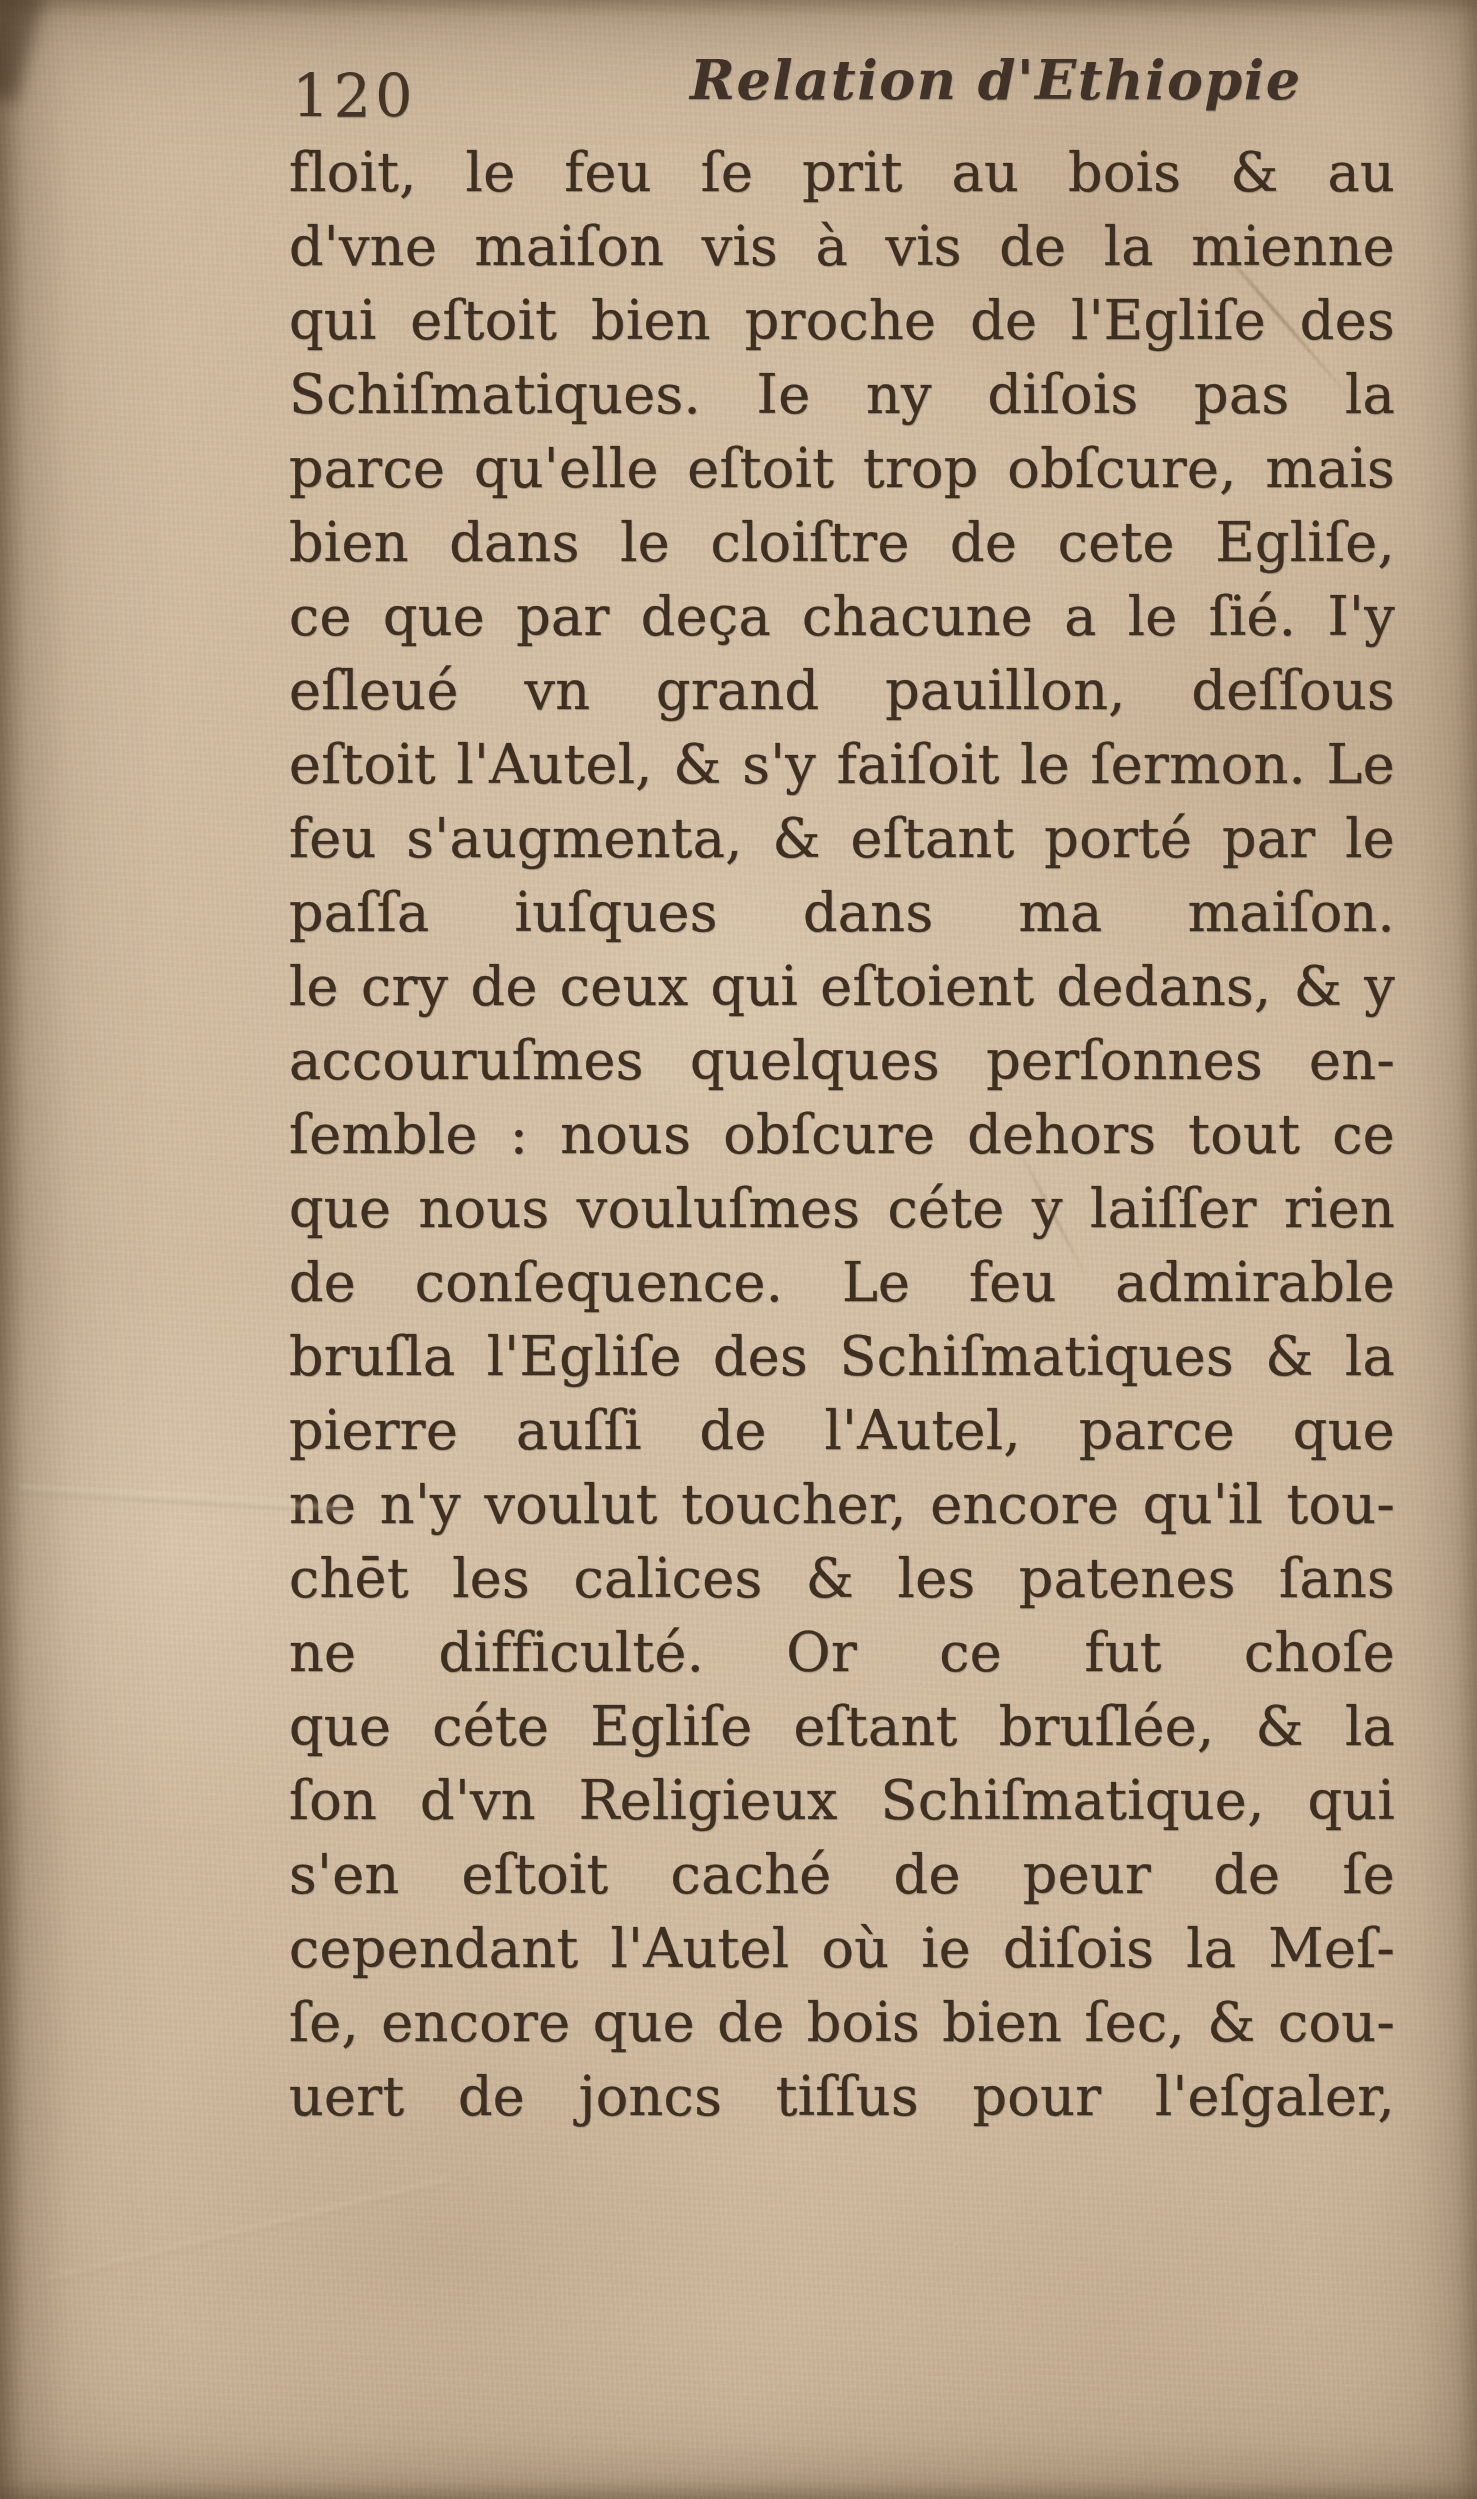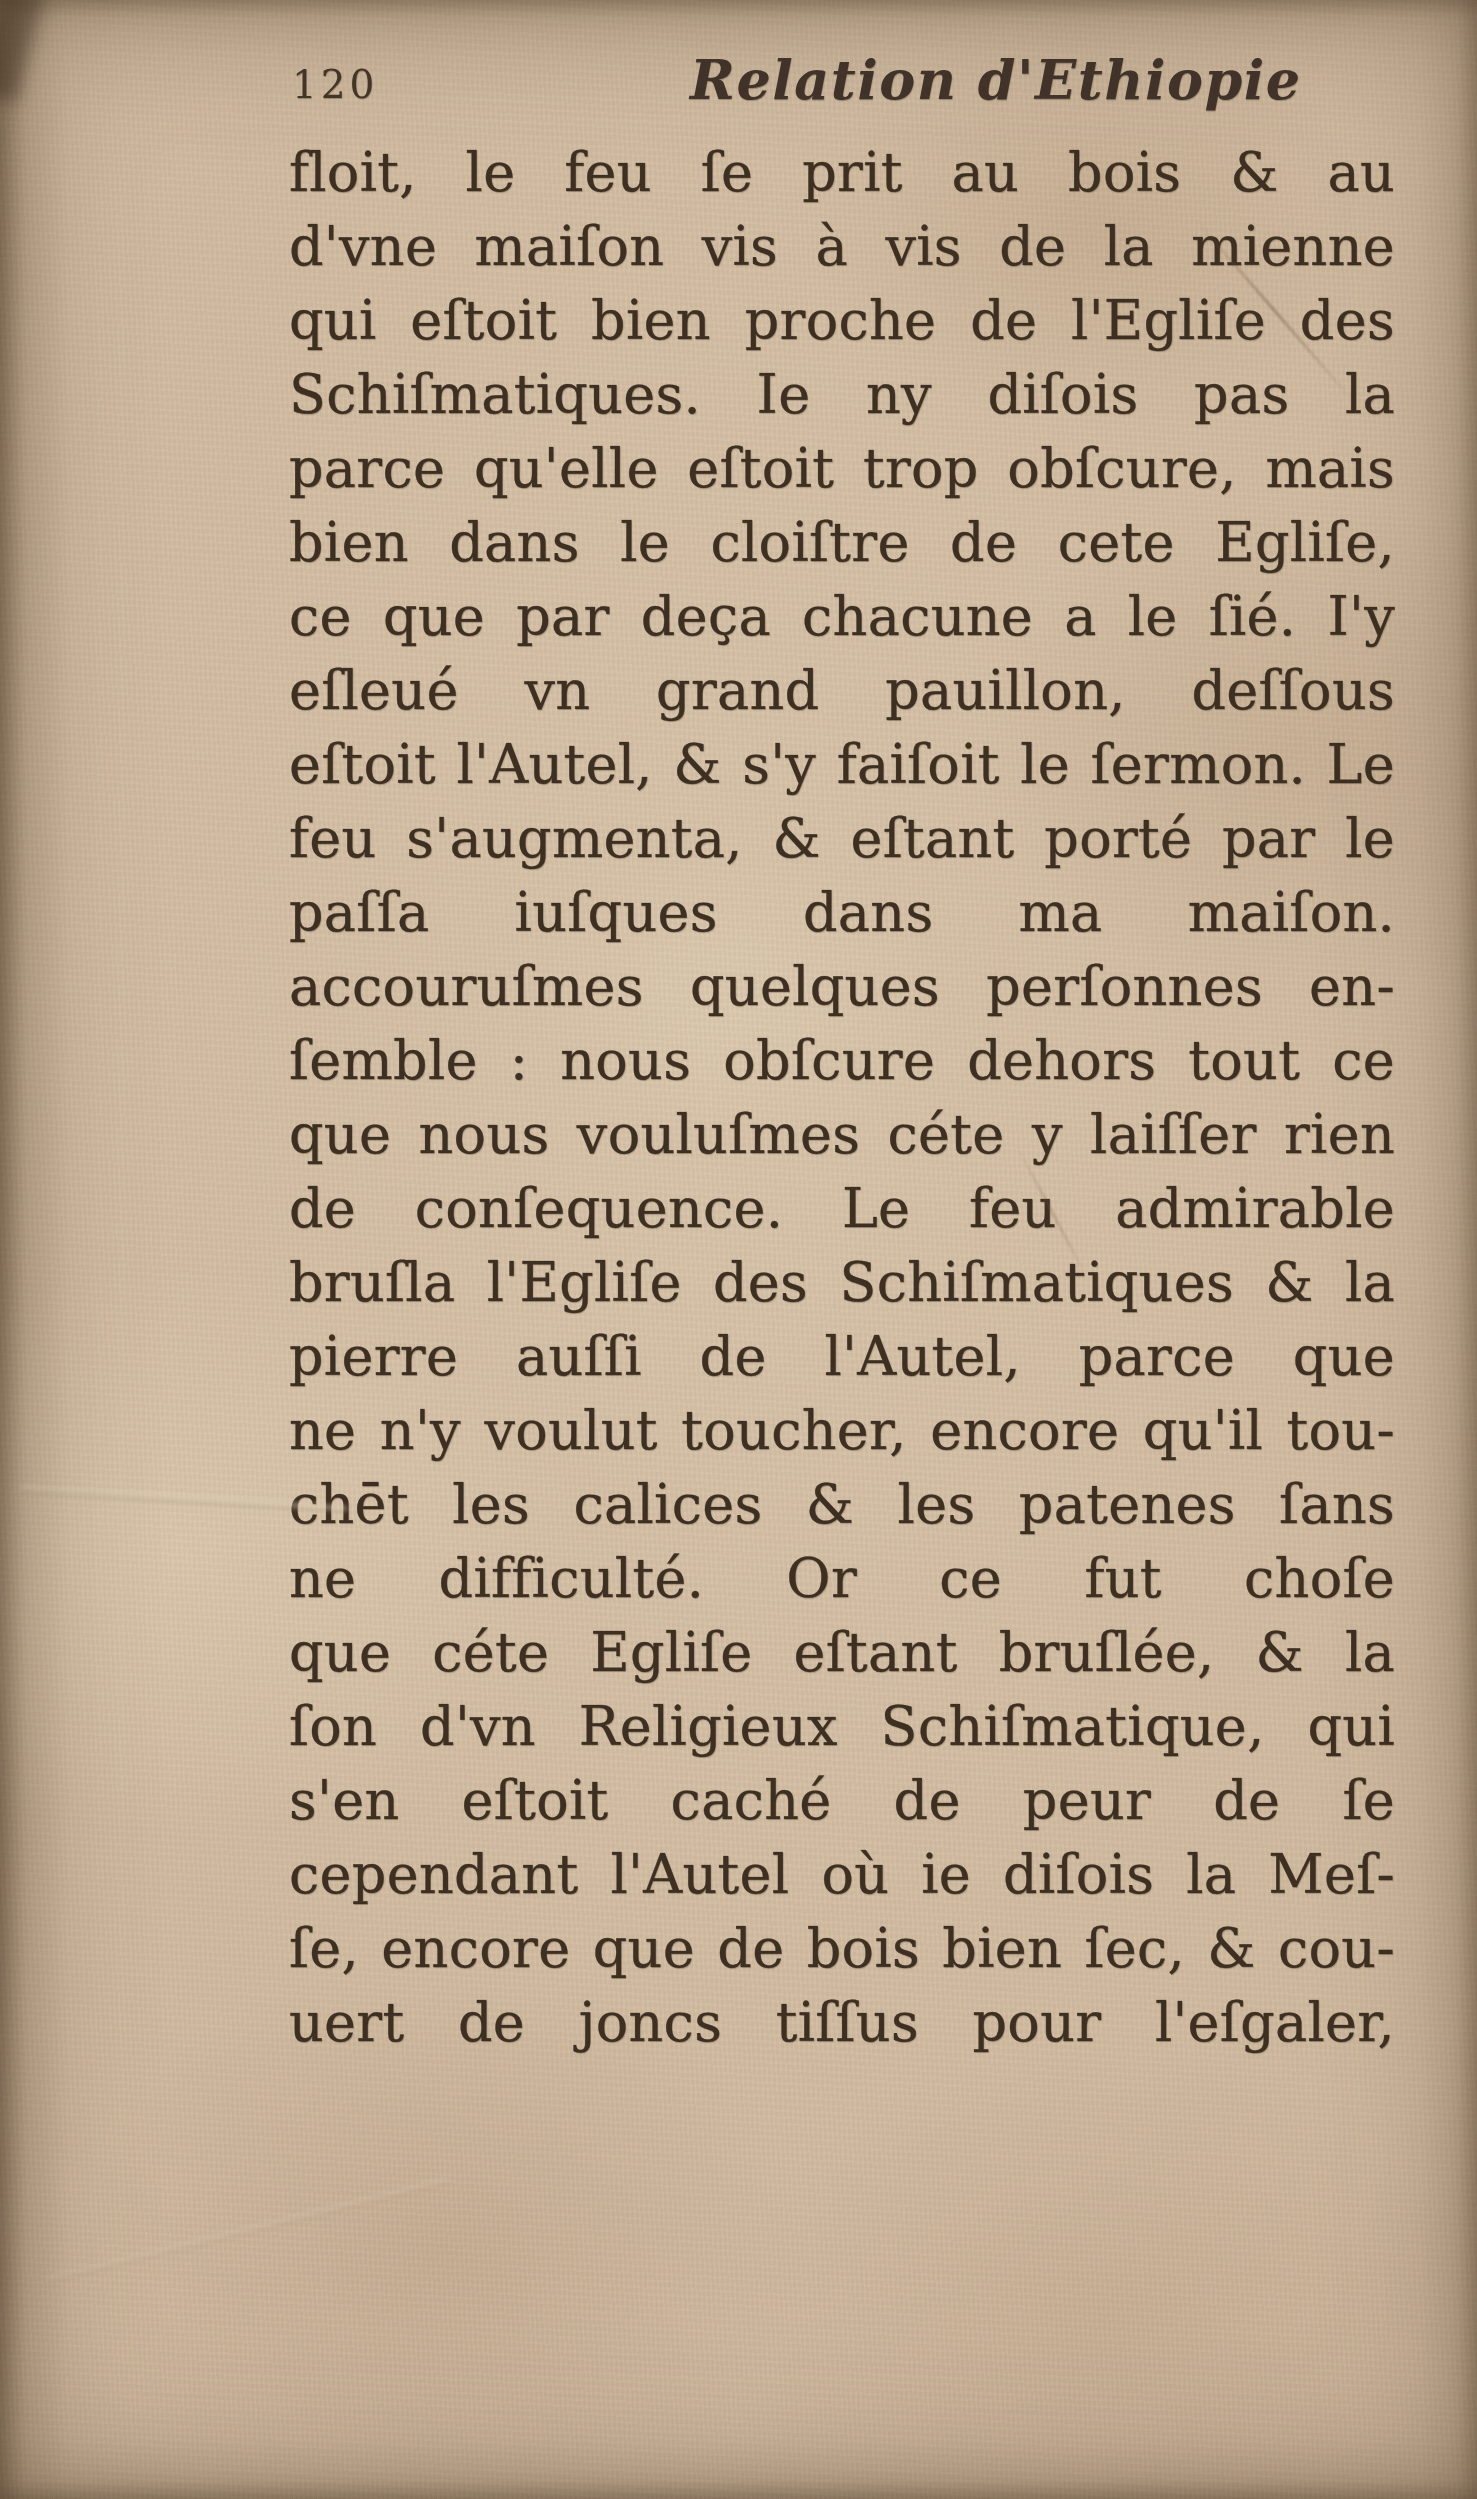--- a/index.html
+++ b/index.html
@@ -43,21 +43,21 @@
   .crease-3{left:39px;top:2228px;width:416px;height:5.8px;transform:rotate(-14deg);
     background:linear-gradient(to bottom, rgba(242,228,202,0.4), rgba(125,98,70,0.22));
     filter:blur(2.4px);border-radius:3.9px;}
   .crease-4{left:1017px;top:1143px;width:155px;height:2.9px;transform:rotate(62deg);transform-origin:left top;
     background:linear-gradient(to right, rgba(115,90,64,0.0), rgba(115,90,64,0.3), rgba(115,90,64,0.0));
     filter:blur(1.2px);}
 
   .header{position:absolute;left:0;top:0;width:100%;height:145px;}
   .page-number{
     position:absolute;left:292px;top:62px;
-    font-size:39px;letter-spacing:3.9px;
+    font-size:59px;letter-spacing:3.9px;
     color:#443628;
     text-shadow:0.6px 0.8px 0.8px rgba(56,42,28,0.35);
   }
   .running-title{
     position:absolute;left:690px;top:48px;
     font-style:italic;font-weight:bold;
     font-size:54px;letter-spacing:1.5px;
     color:#41332a;
     text-shadow:0.6px 0.8px 0.9px rgba(56,42,28,0.35);
   }
@@ -95,20 +95,21 @@
     <div class="line">d'vne maiſon vis à vis de la mienne</div>
     <div class="line">qui eſtoit bien proche de l'Egliſe des</div>
     <div class="line">Schiſmatiques. Ie ny diſois pas la Meſſe,</div>
     <div class="line">parce qu'elle eſtoit trop obſcure, mais ſi</div>
     <div class="line">bien dans le cloiſtre de cete Egliſe, par-</div>
     <div class="line">ce que par deça chacune a le ſié. I'y auois</div>
     <div class="line">eſleué vn grand pauillon, deſſous lequel</div>
     <div class="line">eſtoit l'Autel, &amp; s'y faiſoit le ſermon. Le</div>
     <div class="line">feu s'augmenta, &amp; eſtant porté par le vét</div>
     <div class="line">paſſa iuſques dans ma maiſon. I'entendis</div>
+    <div class="line">le cry de ceux qui eſtoient dedans, &amp; y</div>
     <div class="line">accouruſmes quelques perſonnes en-</div>
     <div class="line">ſemble : nous obſcure dehors tout ce</div>
     <div class="line">que nous vouluſmes céte y laiſſer rien</div>
     <div class="line">de conſequence. Le feu admirable</div>
     <div class="line">bruſla l'Egliſe des Schiſmatiques &amp; la</div>
     <div class="line">pierre auſſi de l'Autel, parce que perſon,</div>
     <div class="line">ne n'y voulut toucher, encore qu'il tou-</div>
     <div class="line">chēt les calices &amp; les patenes ſans aucu-</div>
     <div class="line">ne difficulté. Or ce fut choſe admirable,</div>
     <div class="line">que céte Egliſe eſtant bruſlée, &amp; la mai-</div>

